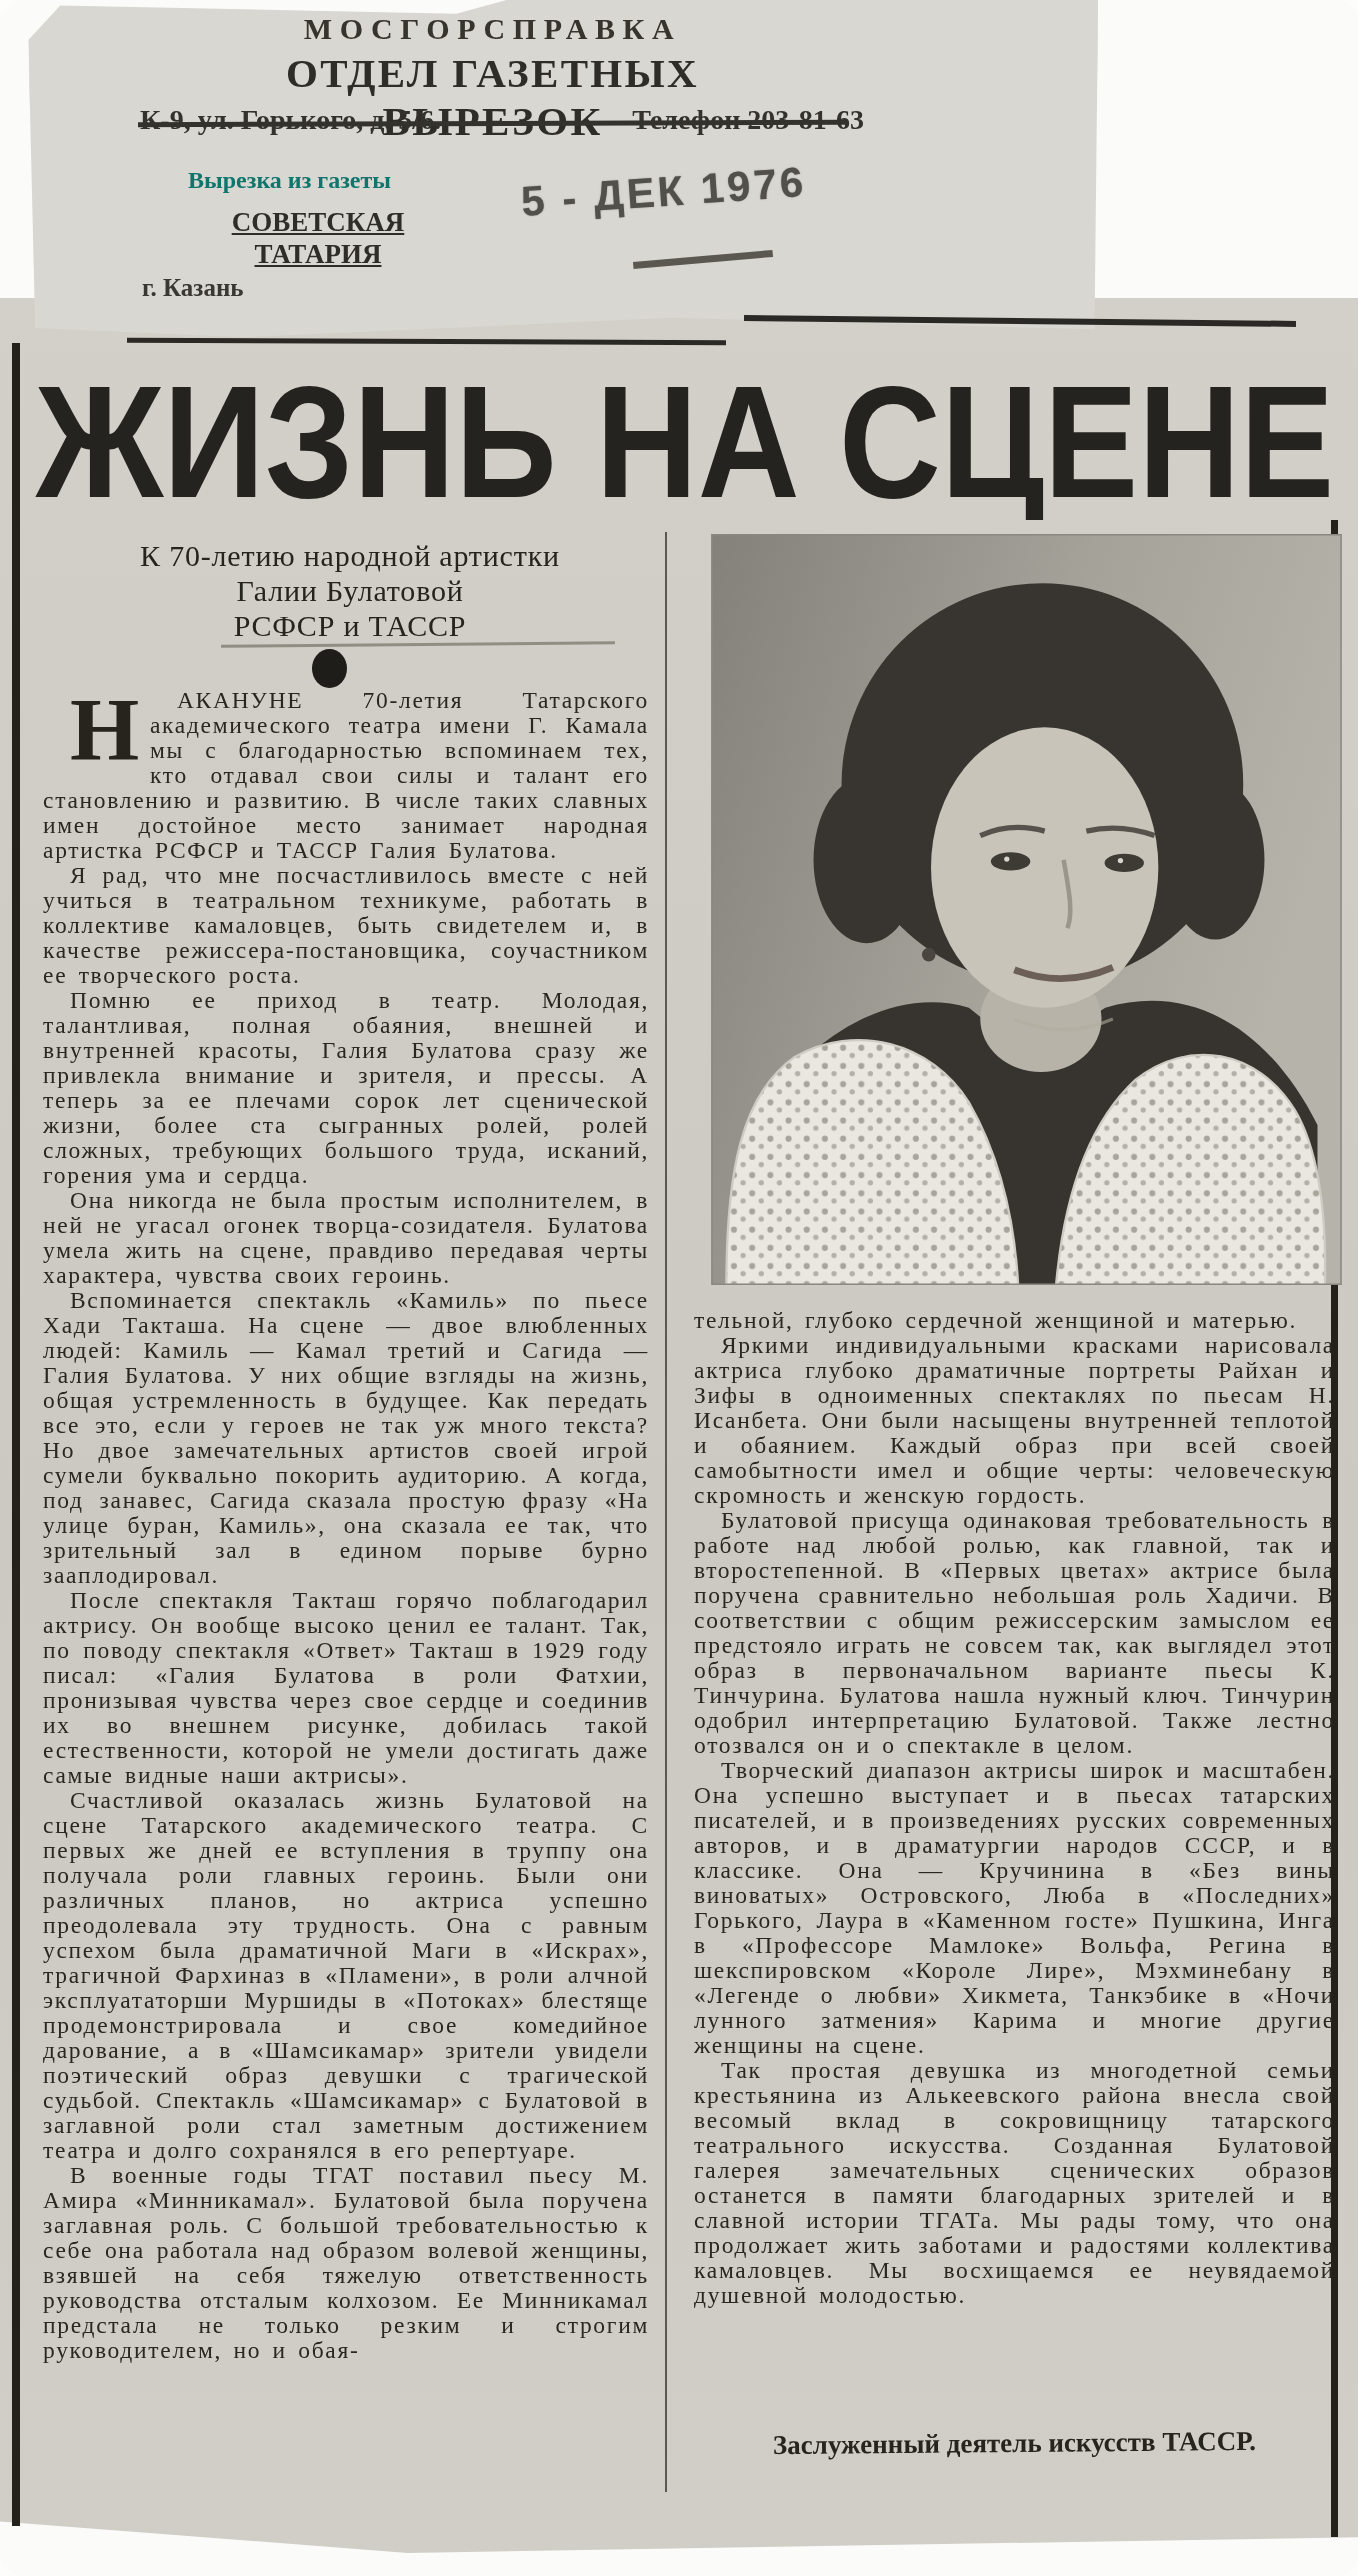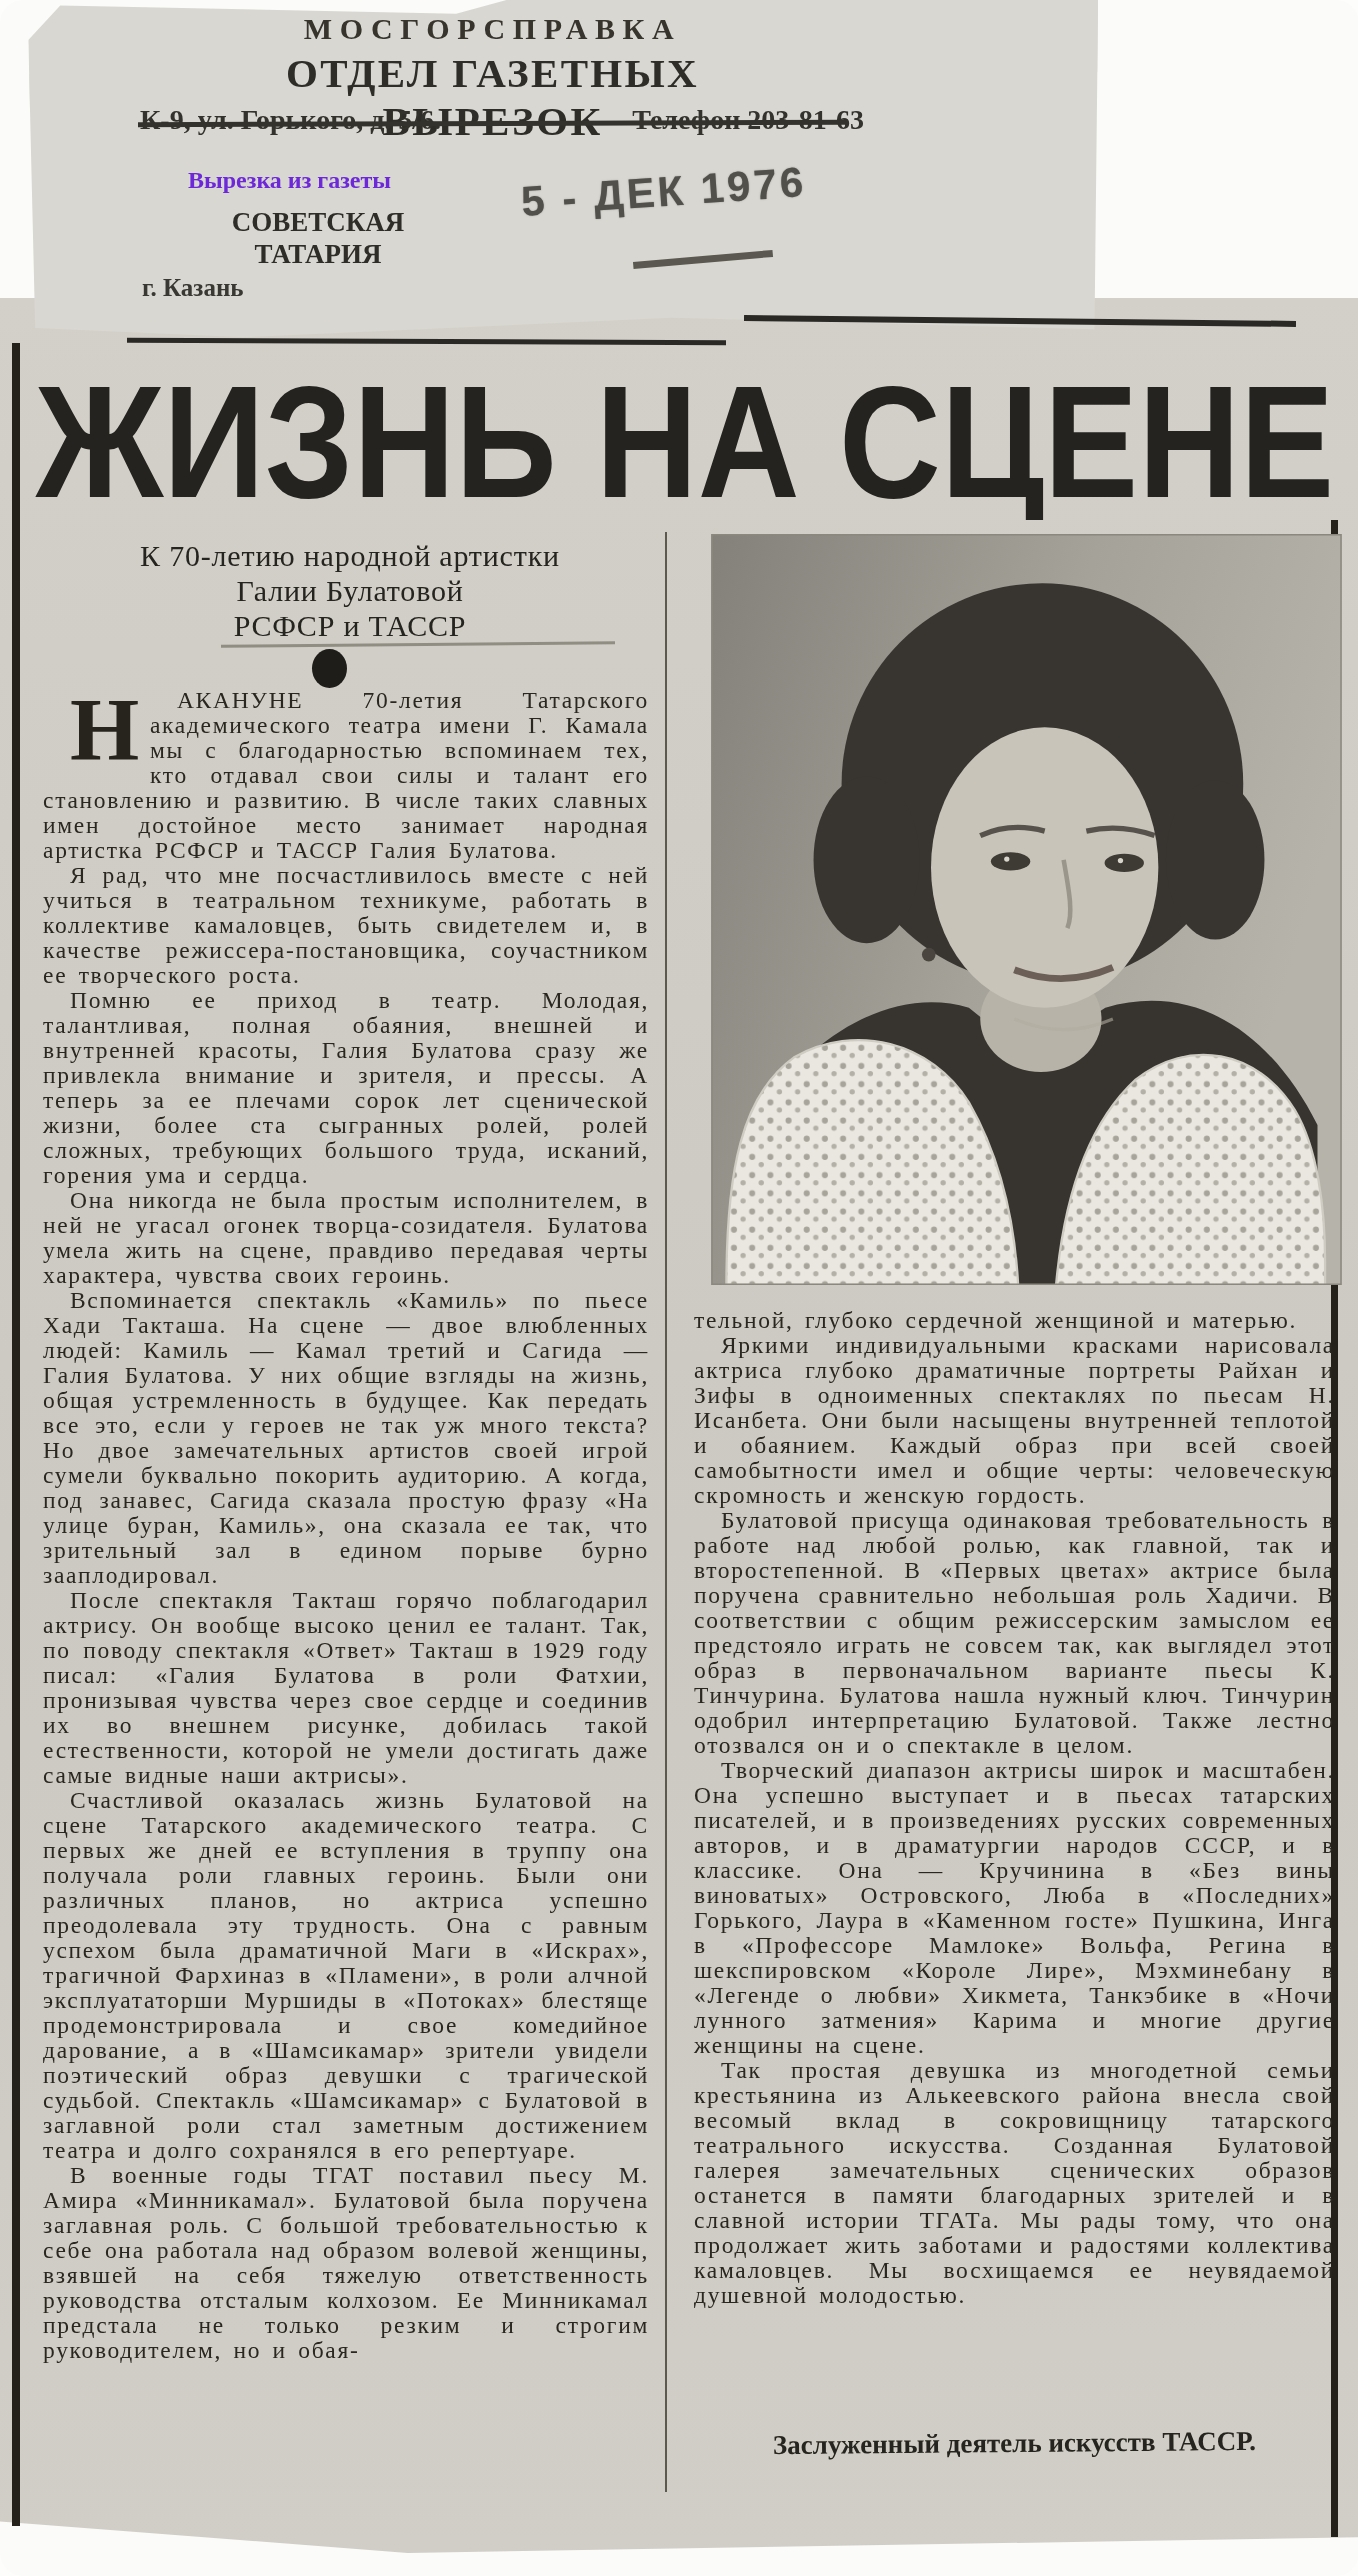--- a/index.html
+++ b/index.html
@@ -16,23 +16,23 @@
              clip-path:polygon(0 0,100% 0,100% 99.3%,30% 100%,0 98.6%);}
 
   
   .stamp-org{position:absolute;left:303px;top:12px;width:379px;text-align:center;
              font-size:30px;font-weight:700;letter-spacing:7.6px;color:#37342e;}
   .stamp-dept{position:absolute;left:227px;top:49px;width:531px;text-align:center;
              font-size:41px;font-weight:700;letter-spacing:2.3px;color:#2f2d27;}
   .stamp-addr-row{position:absolute;left:140px;top:104px;width:724px;display:flex;
              justify-content:space-between;font-size:28px;font-weight:700;color:#34322c;}
   .stamp-rule{position:absolute;left:138px;top:121px;width:709px;height:4.5px;background:#34322c;transform:rotate(-0.2deg);}
-  .clip-label{position:absolute;left:188px;top:167px;font-size:24px;font-weight:700;color:#6d28d9;}
+  .clip-label{position:absolute;left:188px;top:167px;font-size:24px;font-weight:700;color:#0f766e;}
   .newspaper{position:absolute;left:193px;top:206px;width:250px;text-align:center;
-             font-size:27px;font-weight:700;line-height:32px;color:#2f2d27;}
+             font-size:27px;font-weight:700;line-height:32px;color:#2f2d27;text-decoration:underline;}
   .city{position:absolute;left:142px;top:274px;font-size:25px;font-weight:700;color:#3a3832;}
   .date-stamp{position:absolute;left:521px;top:168px;font-family:"Liberation Sans",sans-serif;
              font-size:42px;font-weight:700;letter-spacing:3px;color:#52504b;transform:rotate(-4deg);
              text-shadow:0 0 1.5px rgba(80,78,75,.55);}
   .date-underbar{position:absolute;left:633px;top:256px;width:140px;height:6.8px;background:#5a5850;transform:rotate(-5deg);}
 
   
   .rule-top-left{position:absolute;left:127px;top:339px;width:599px;height:4.5px;background:#2b2925;transform:rotate(.25deg);}
   .rule-top-right{position:absolute;left:744px;top:318px;width:552px;height:6px;background:#2b2925;transform:rotate(.6deg);}
   .rule-left-v{position:absolute;left:12px;top:343px;width:8.3px;height:2183px;background:#232119;}

